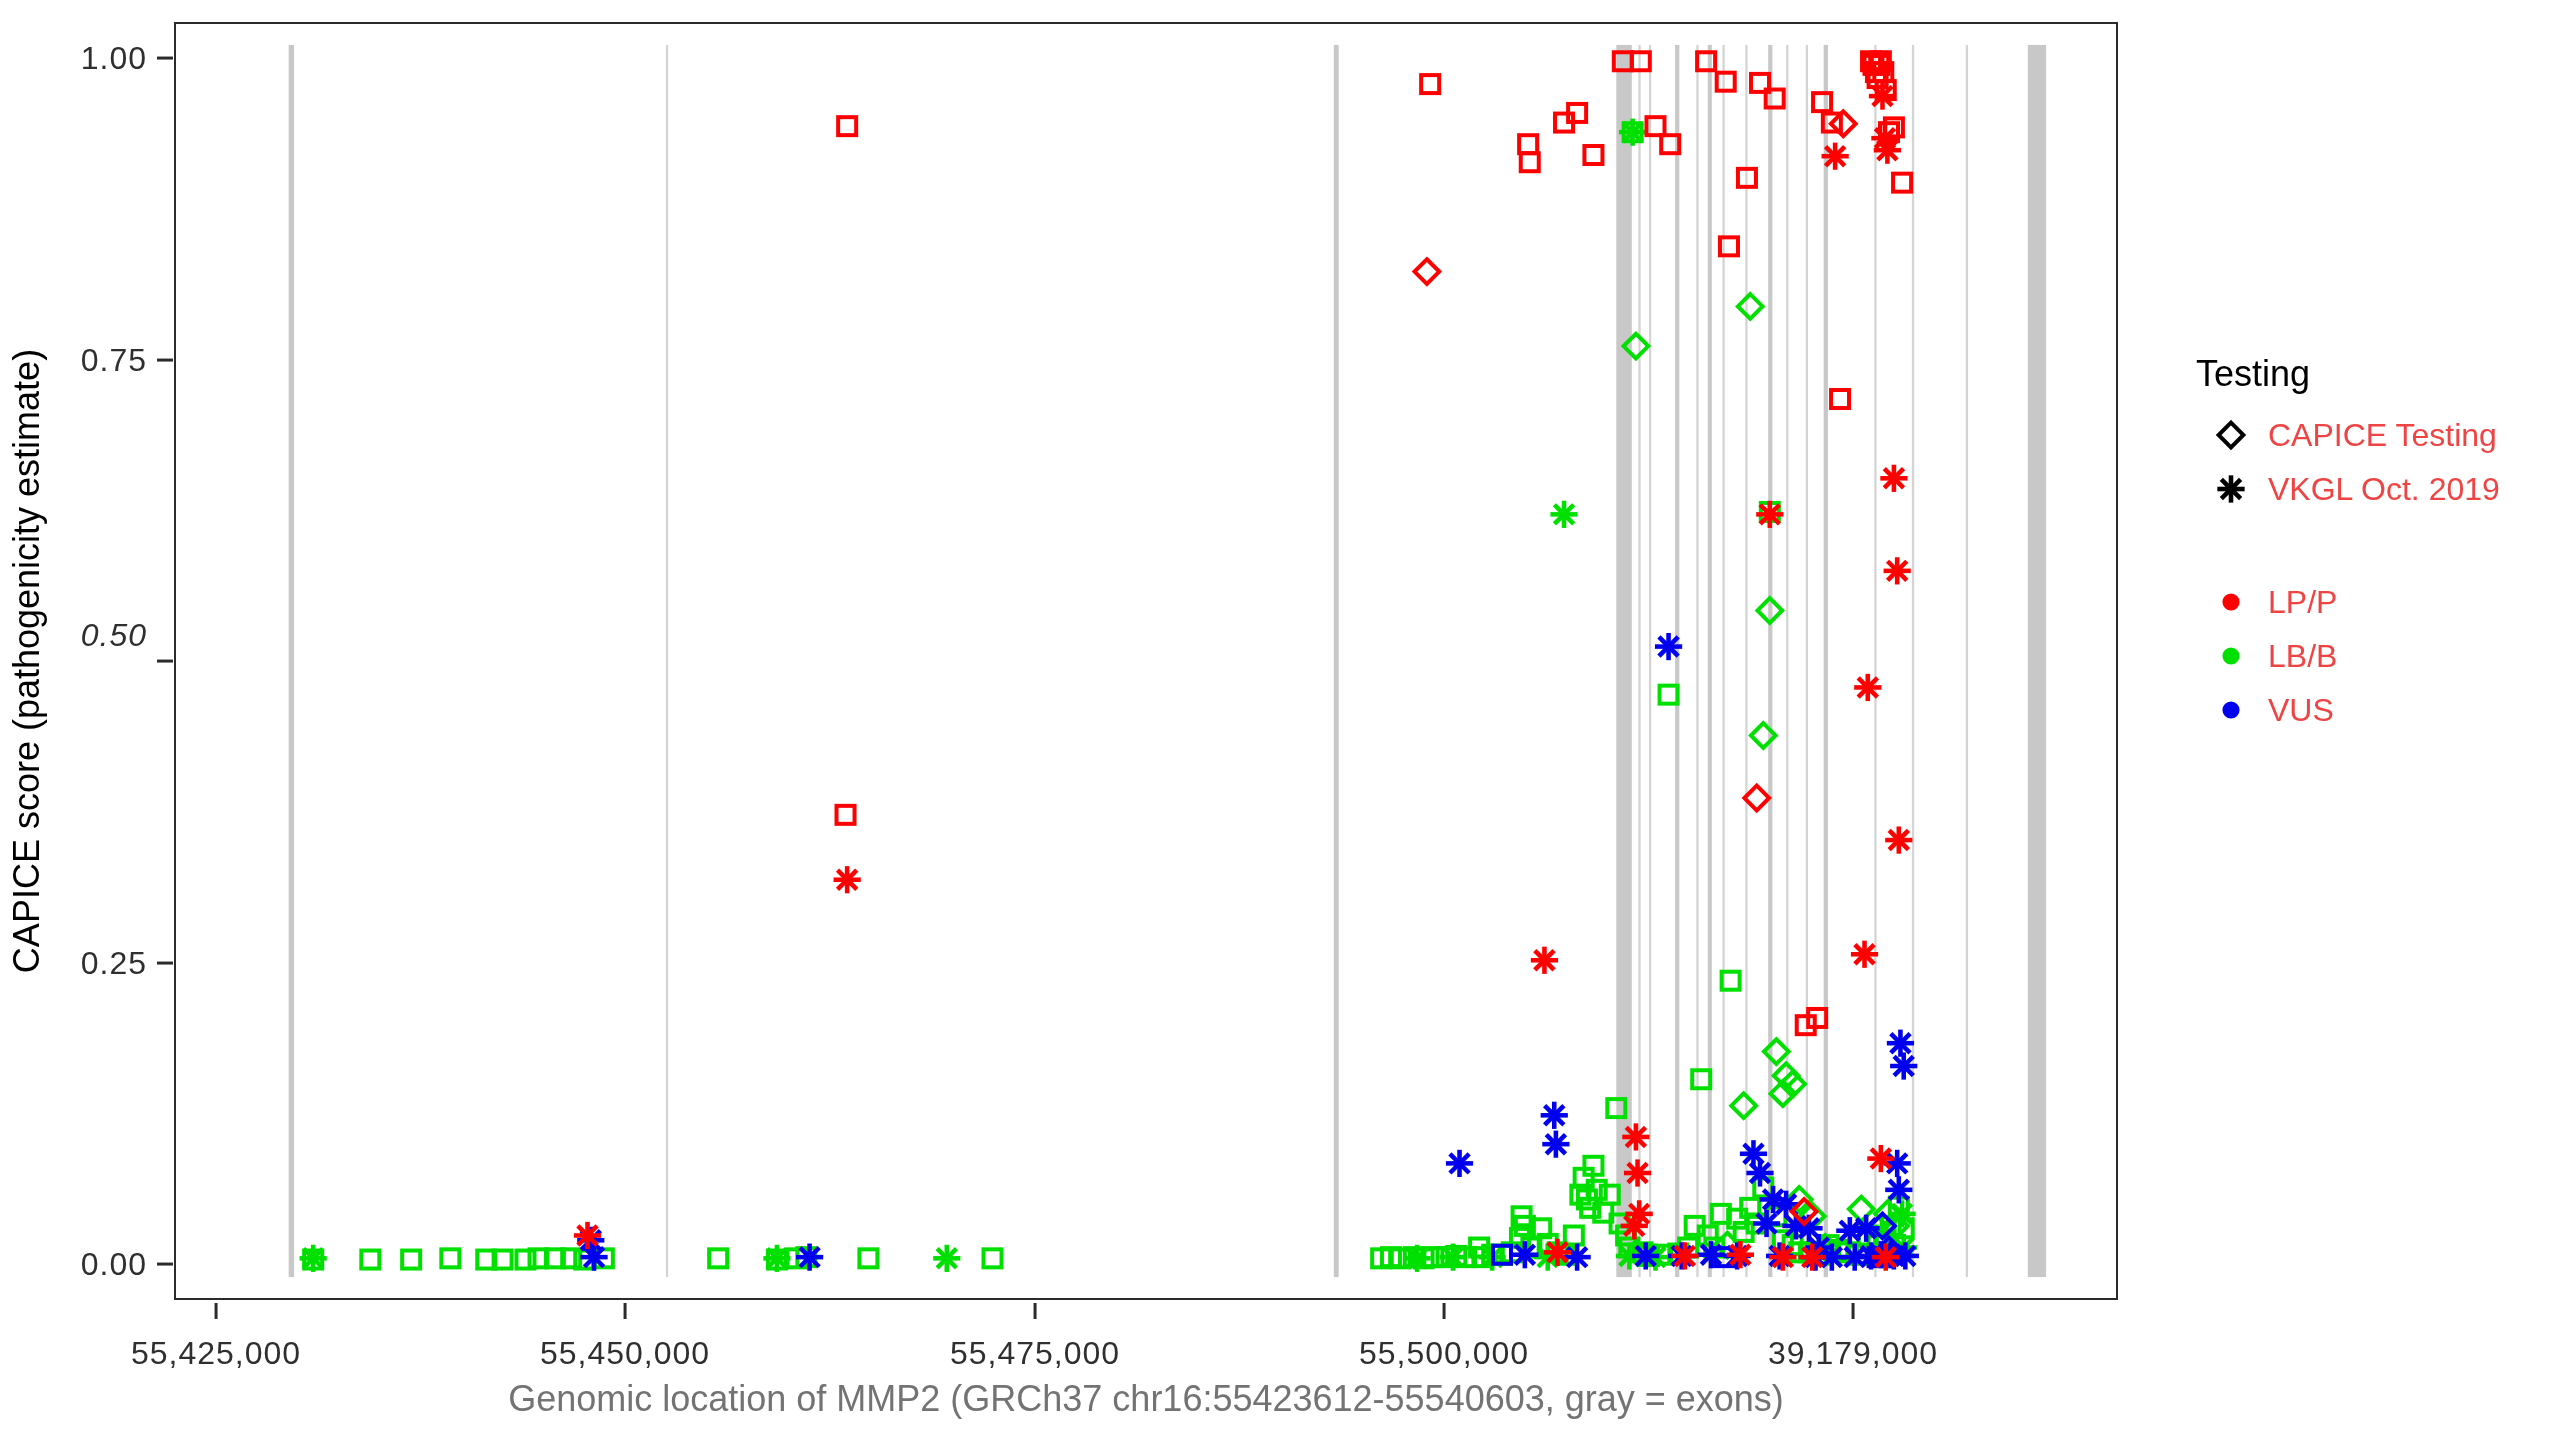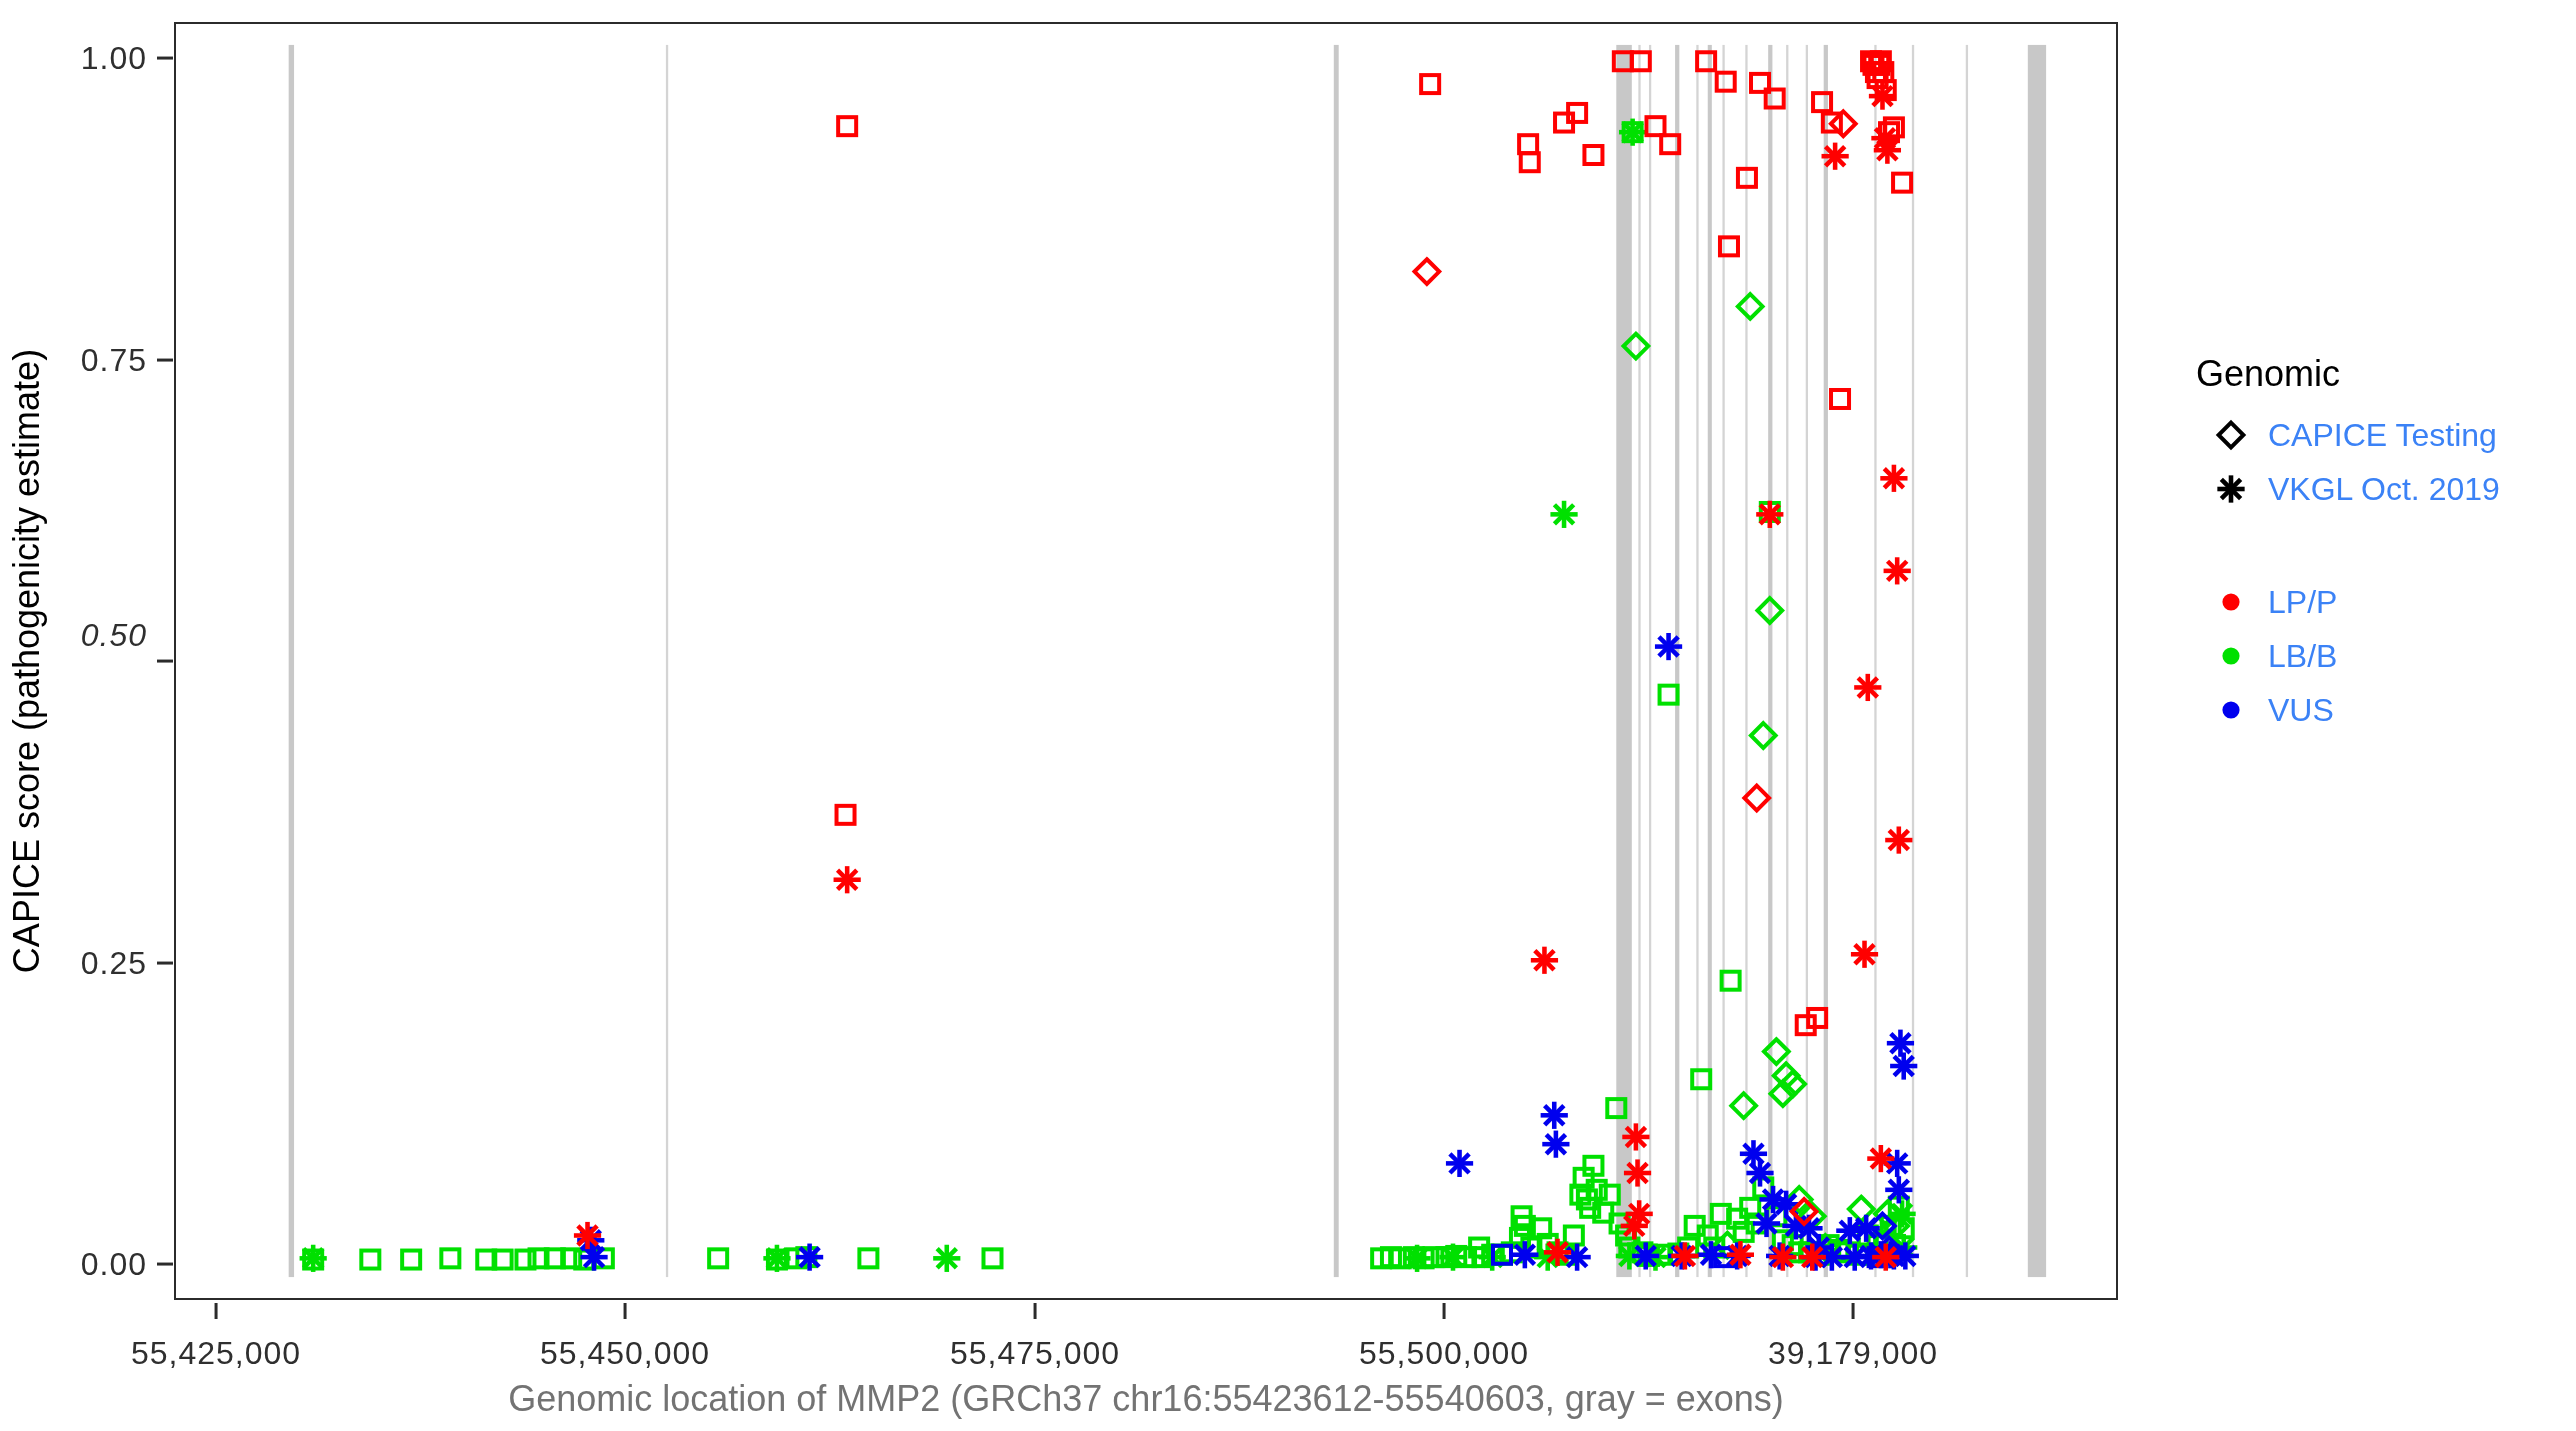--- a/index.html
+++ b/index.html
@@ -37,21 +37,21 @@
   #xlab{
     position:absolute;top:1378px;left:174px;width:1944px;text-align:center;
     font-size:36px;color:#737373;white-space:nowrap;
   }
   
   #legend{position:absolute;left:2194px;top:353px;width:372px;}
   .legend-title{font-size:36px;color:#000;margin:0 0 13.4px 1.9px;}
   .legend-block{margin-bottom:59px;}
   .legend-row{display:flex;align-items:center;height:54px;}
   .legend-key{width:74px;display:flex;align-items:center;justify-content:center;}
-  .legend-text{font-size:32px;color:#3b82f6;white-space:nowrap;}
+  .legend-text{font-size:32px;color:#ef4444;white-space:nowrap;}
 </style>
 </head>
 <body>
 
 <div id="root">
 
   <div id="ylab-wrap">
     <div id="ylab">CAPICE score (pathogenicity estimate)</div>
   </div>
 
@@ -1000,21 +1000,21 @@
       <div class="xtick-mark" style="left: 1035px;"></div>
       <div class="xtick-label" style="left: 1444px;">55,500,000</div>
       <div class="xtick-mark" style="left: 1444px;"></div>
       <div class="xtick-label" style="left: 1853px;">39,179,000</div>
       <div class="xtick-mark" style="left: 1853px;"></div>
     </div>
   <div id="xlab">Genomic location of MMP2 (GRCh37 chr16:55423612-55540603, gray = exons)</div>
 
   <div id="legend">
       <div class="legend-block">
-        <div class="legend-title">Genomic</div>
+        <div class="legend-title">Testing</div>
         <div class="legend-row">
           <div class="legend-key">
             <svg width="42" height="42" viewBox="0 0 44 44">
               <g>
                 <polygon points="22,9.020000000000001 34.98,22 22,34.98 9.020000000000001,22" fill="none" stroke="#000" stroke-width="4.2"></polygon>
               </g>
             </svg>
           </div>
           <div class="legend-text">CAPICE Testing</div>
         </div>

